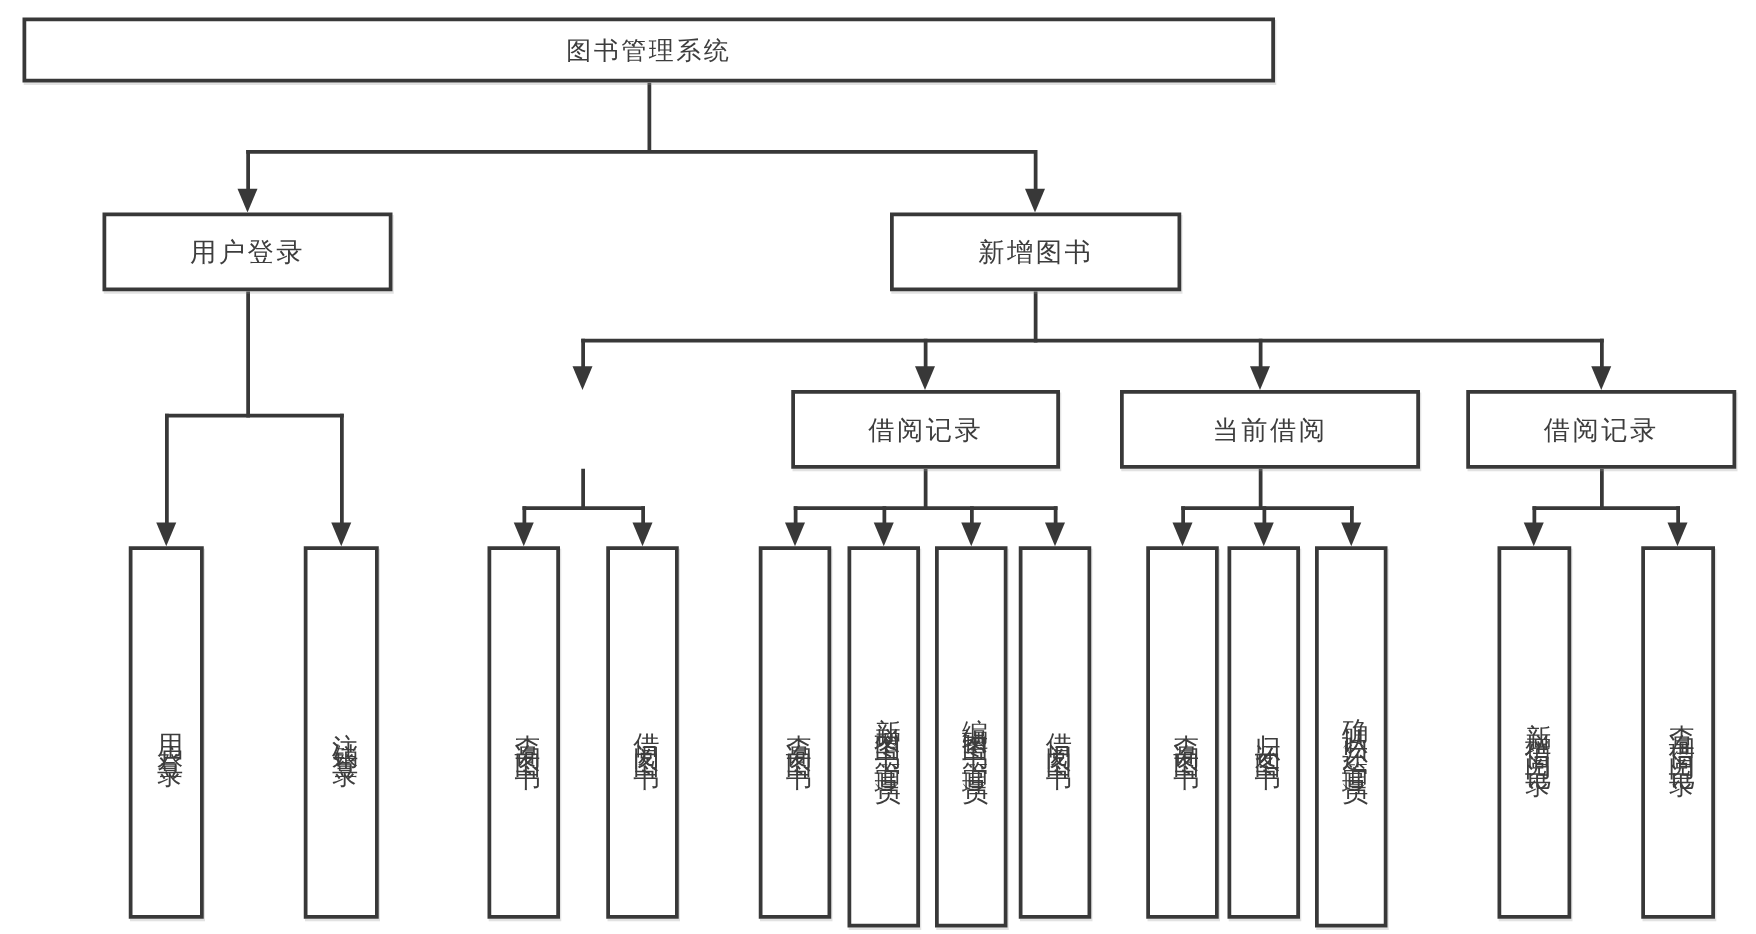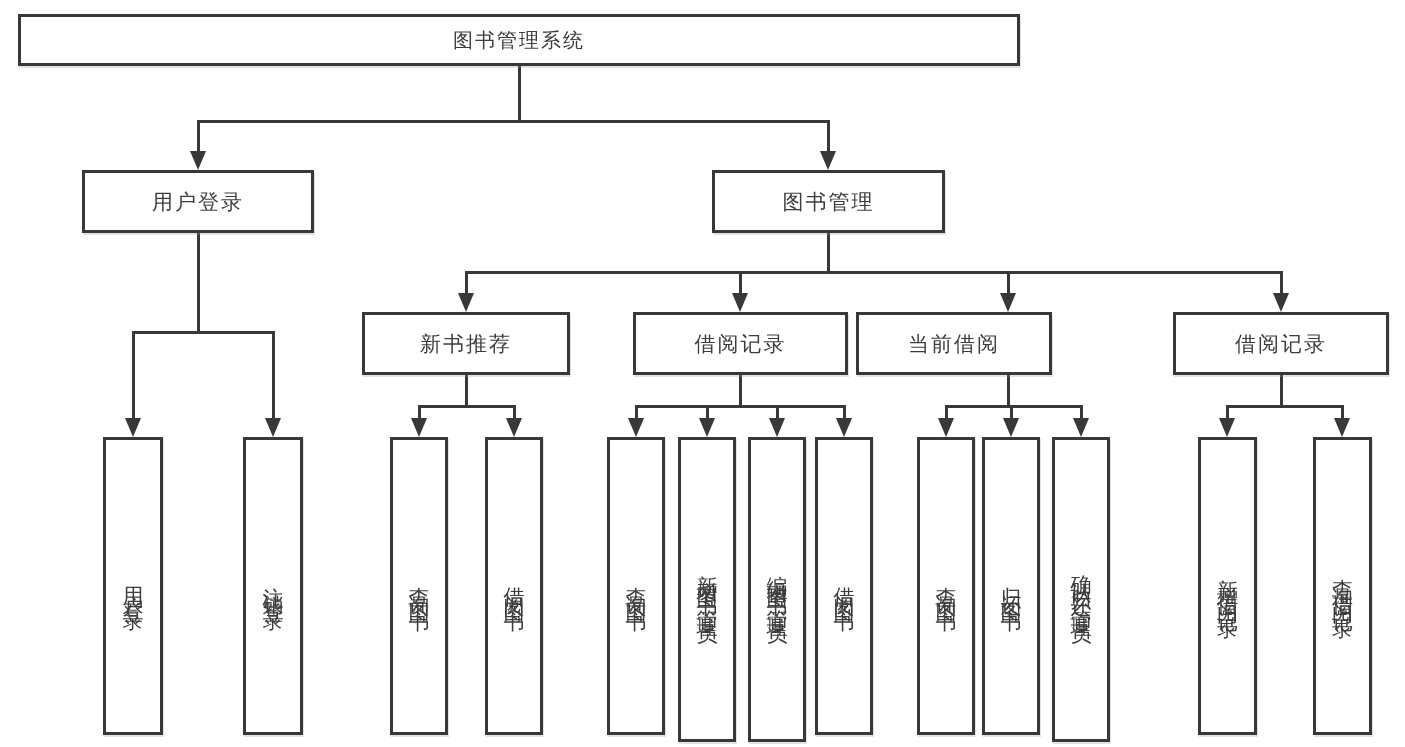--- a/index.html
+++ b/index.html
@@ -1,19 +1,19 @@
 <!DOCTYPE html>
 <html style="--line: #383838; --text: #3d3d3d; --bg: #ffffff; --wm: #b6b6bf;"><head>
 <meta charset="utf-8">
 <style>
   :root { --line:#383838; --text:#3d3d3d; --bg:#ffffff; --wm:#b6b6bf; }
   html,body { margin:0; padding:0; background:#fff; }
   .canvas {
     position:relative; width:1405px; height:747px; background:var(--bg);
-    font-family:Liberation Serif, serif; overflow:hidden;
+    font-family:Liberation Mono, monospace; overflow:hidden;
   }
   .box {
     position:absolute; box-sizing:border-box; border:3px solid var(--line);
     background:#fff; display:flex; align-items:center; justify-content:center;
     color:var(--text); z-index:2; box-shadow:1px 2px 0 rgba(150,150,150,.28);
   }
   .hbox { font-size:21px; letter-spacing:2px; }
   .root-box { font-size:20px; }
   .vbox { writing-mode:vertical-rl; font-size:21px; letter-spacing:8px; }
   .vbox.admin { letter-spacing:7px; }
@@ -95,30 +95,27 @@
   <div class="ar" style="left:1334px;top:418px"></div>
 
   <div class="box hbox root-box" style="left:18px;top:14px;width:1002px;height:52px">
     <span>图书管理系统</span>
   </div>
 
   <div class="box hbox" style="left:82px;top:170px;width:232px;height:63px">
     <span>用户登录</span>
   </div>
   <div class="box hbox" style="left:712px;top:170px;width:233px;height:63px">
-    <span>图书管理</span>
+    <span>新增图书</span>
   </div>
 
-  <div class="box hbox" style="left:362px;top:312px;width:208px;height:63px">
-    <span>新书推荐</span>
-  </div>
   <div class="box hbox" style="left:633px;top:312px;width:215px;height:63px">
     <span>借阅记录</span>
   </div>
-  <div class="box hbox" style="left:856px;top:312px;width:196px;height:63px">
+  <div class="box hbox" style="left:896px;top:312px;width:240px;height:63px">
     <span>当前借阅</span>
   </div>
   <div class="box hbox" style="left:1173px;top:312px;width:216px;height:63px">
     <span>借阅记录</span>
   </div>
 
   <div class="box vbox" style="left:103px;top:437px;width:60px;height:298px">
     <span>用户登录</span>
   </div>
   <div class="box vbox" style="left:243px;top:437px;width:60px;height:298px">

